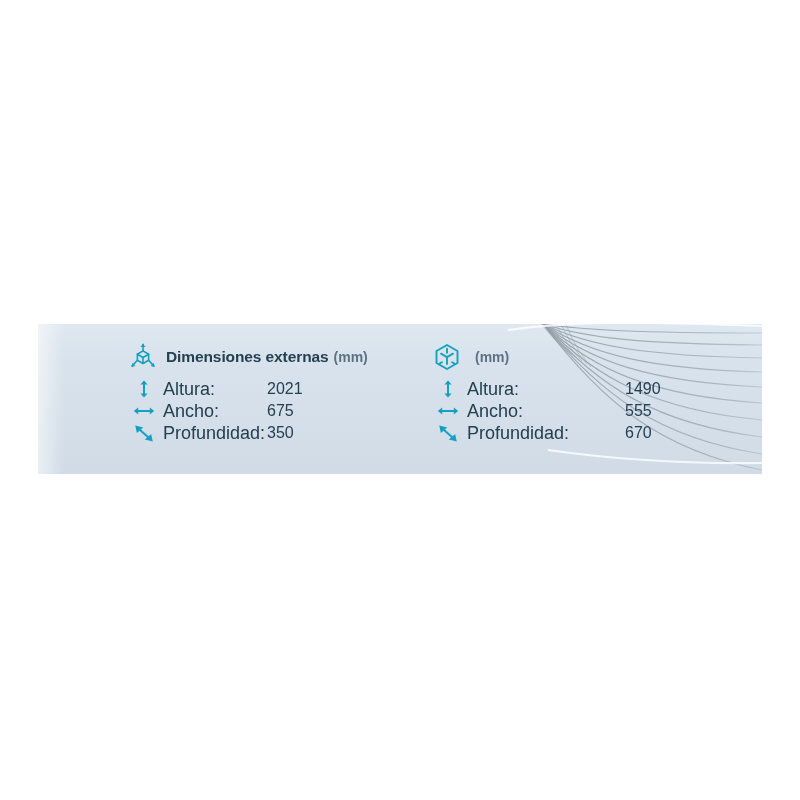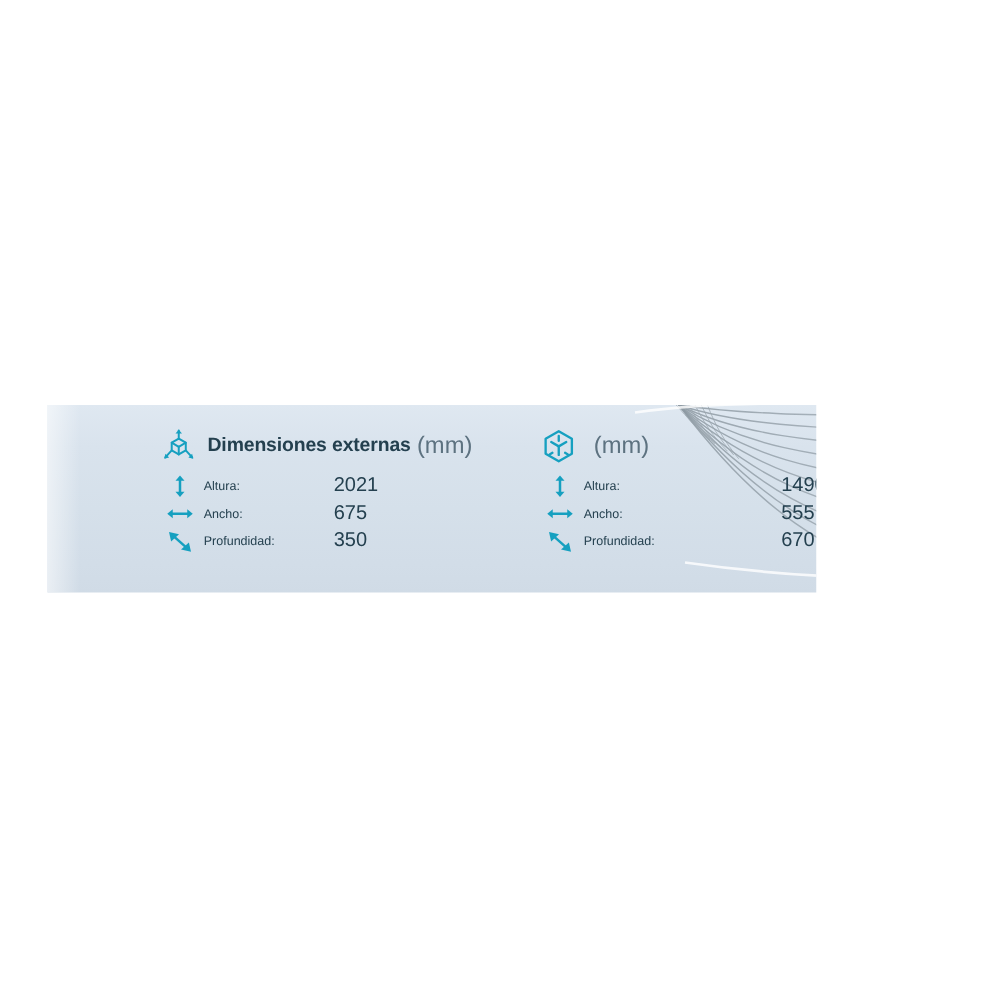--- a/index.html
+++ b/index.html
@@ -21,21 +21,21 @@
     width: 800px;
     height: 800px;
     background: #ffffff;
   }
 
   
   #banner {
     position: absolute;
     left: 38px;
     top: 324px;
-    width: 615px;
+    width: 724px;
     height: 150px;
     overflow: hidden;
     background: linear-gradient(180deg,
                 #dfe8f1 0%,
                 #d9e3ed 22%,
                 #d5e0ea 55%,
                 #d2dde8 85%,
                 #d0dbe6 100%);
   }
   
@@ -76,22 +76,22 @@
     flex: 0 0 30px;
     margin-right: 8px;
   }
   .head .title {
     font-size: 15.5px;
     font-weight: bold;
     color: #24404f;
     letter-spacing: -.1px;
   }
   .head .unit {
-    font-size: 19px;
-    font-weight: normal;
+    font-size: 14px;
+    font-weight: bold;
     color: #5d7280;
     margin-left: 5px;
   }
 
   .rows {
     position: absolute;
     top: 54px;
     left: 4px;
   }
   .row {
@@ -99,21 +99,21 @@
     align-items: center;
     height: 22px;
     white-space: nowrap;
   }
   .row .arrow {
     width: 24px; height: 20px;
     flex: 0 0 24px;
     margin-right: 7px;
   }
   .row .label {
-    font-size: 10px;
+    font-size: 18px;
     color: #24404f;
   }
   .row .value {
     font-size: 16px;
     color: #24404f;
     text-align: left;
   }
   
   #col-external .label { width: 104px; }
   #col-internal .label { width: 122px; }

